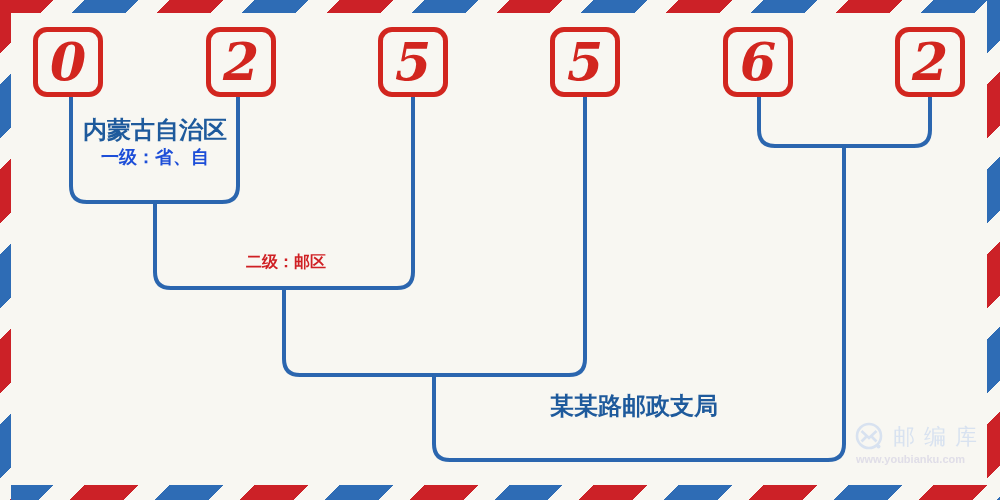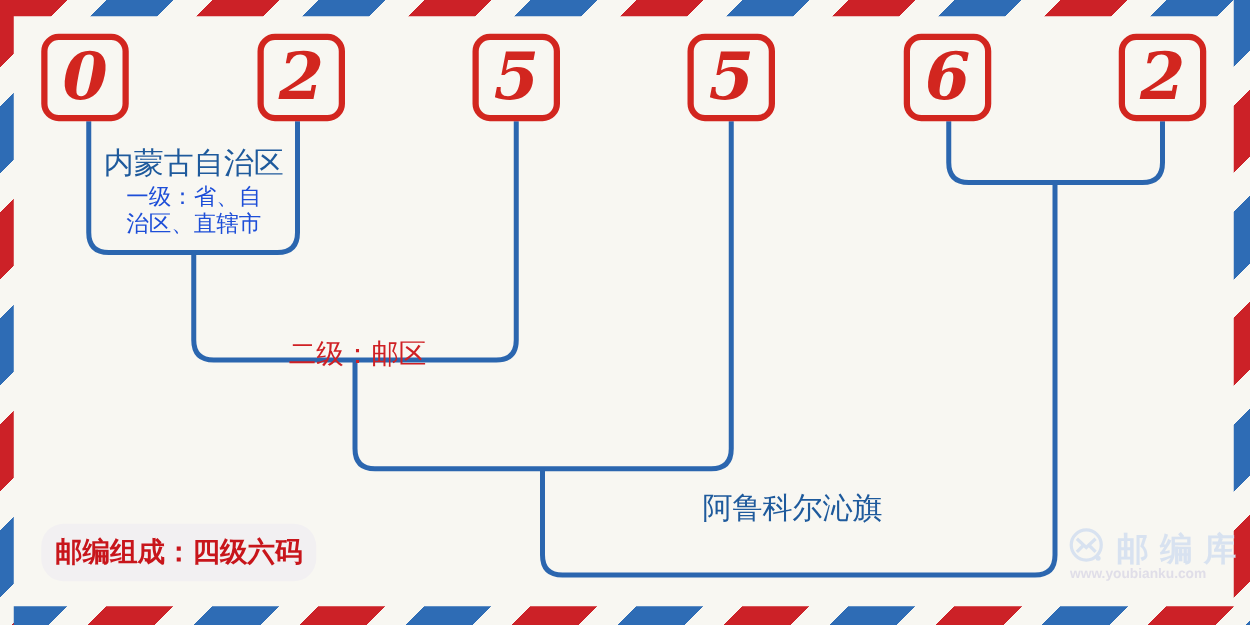--- a/index.html
+++ b/index.html
@@ -27,37 +27,37 @@
     display:flex;align-items:center;justify-content:center;
   }
   .digit{
     font-family:"DejaVu Serif", serif;
     font-style:italic;font-weight:bold;
     font-size:52px;line-height:52px;color:#d2261f;
   }
   
   .connectors{position:absolute;left:0;top:0;}
   
-  .lbl{position:absolute;transform:translateX(-50%);white-space:nowrap;font-weight:normal;}
+  .lbl{position:absolute;transform:translateX(-50%);white-space:nowrap;font-weight:bold;}
   .lbl-blue{color:#1e5a9c;font-size:24px;}
-  .lbl-red{color:#cf2024;font-size:22px;margin-top:16px;}
+  .lbl-red{color:#cf2024;font-size:16px;}
   .lbl-red-sm{color:#1d4ed8;font-size:18px;}
   
   .legend-badge{
     position:absolute;left:33px;top:419px;width:220px;height:46px;
     background:#f2f0f2;border-radius:18px;
     display:flex;align-items:center;justify-content:center;
   }
   .legend-badge span{color:#c8151b;font-size:22px;font-weight:bold;white-space:nowrap;}
   
   .watermark{position:absolute;left:855px;top:420px;width:135px;height:50px;}
   .wm-icon{position:absolute;left:0;top:2px;}
   .wm-brand{
     position:absolute;left:38px;top:2px;
-    color:#d8e2f0;font-size:26px;font-weight:bold;letter-spacing:9px;white-space:nowrap;
+    color:#d8e2f0;font-size:22px;font-weight:normal;letter-spacing:9px;white-space:nowrap;
   }
   .wm-url{
     position:absolute;left:1px;top:33px;
     color:#e0dee8;font-size:11px;font-weight:bold;white-space:nowrap;
   }
 </style>
 </head>
 <body>
 
 <div class="canvas">
@@ -96,31 +96,27 @@
   </div>
   <div class="digit-box" style="left:723px">
     <span class="digit">6</span>
   </div>
   <div class="digit-box" style="left:895px">
     <span class="digit">2</span>
   </div>
 
   <div class="lbl lbl-blue" style="left:155px;top:114px">内蒙古自治区</div>
   <div class="lbl lbl-red-sm" style="left:155px;top:145px">一级：省、自</div>
-  <div class="lbl lbl-red-sm" style="left:155px;top:167px">治区、直辖市</div>
 
   <div class="lbl lbl-red" style="left:286px;top:252px">二级：邮区</div>
 
 
-  <div class="lbl lbl-blue" style="left:634px;top:390px">阿鲁科尔沁旗</div>
+  <div class="lbl lbl-blue" style="left:634px;top:390px">某某路邮政支局</div>
 
 
-  <div class="legend-badge">
-    <span>邮编组成：四级六码</span>
-  </div>
 
   <div class="watermark">
     <svg class="wm-icon" width="29" height="29" viewBox="0 0 29 29">
       <g fill="none" stroke="#d8e2f0" stroke-width="2.6">
         <circle cx="14" cy="14" r="12"></circle>
         <path d="M 6.5 9 L 14 16 L 21.5 9"></path>
         <path d="M 6.5 19.5 L 12 14"></path>
         <path d="M 21.5 19.5 L 16 14"></path>
       </g>
       <circle cx="23.5" cy="24.5" r="2" fill="#d8e2f0"></circle>

